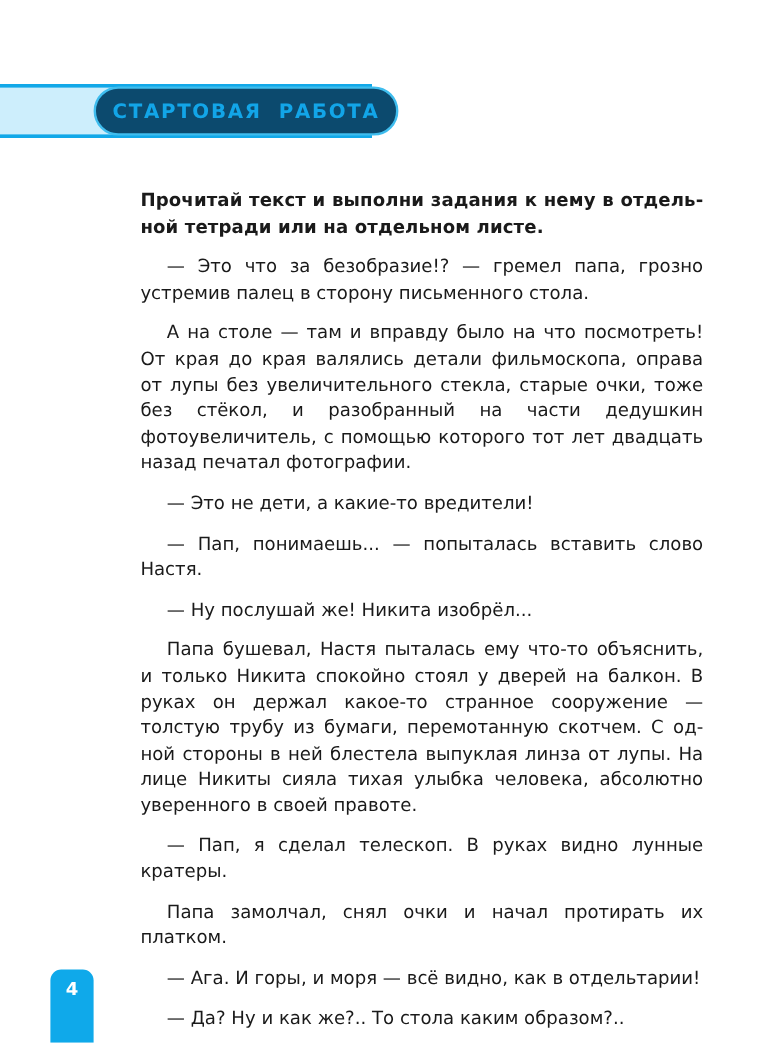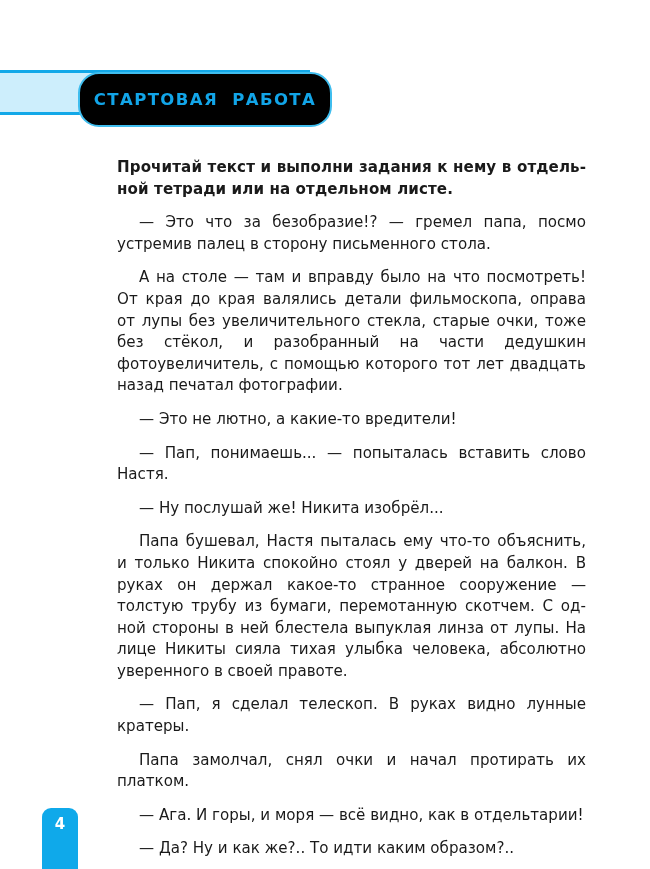--- a/index.html
+++ b/index.html
@@ -26,23 +26,23 @@
     box-sizing: border-box;
     background: #cdeefc;
     border-top: 3px solid #12a8e8;
     border-bottom: 3px solid #12a8e8;
   }
   .banner-pill {
     position: absolute;
     left: 78px;
     top: 72px;
     width: 254px;
-    height: 55px;
+    height: 41px;
     box-sizing: border-box;
-    background: #000000;
+    background: #0c4a6e;
     border: 2px solid #3fbdee;
     border-radius: 21px;
     display: flex;
     align-items: center;
     justify-content: center;
   }
   .banner-title {
     font-family: "DejaVu Sans", sans-serif;
     font-weight: bold;
     font-size: 16.5px;
@@ -109,28 +109,28 @@
 <body>
 
 <div class="banner"></div>
 <div class="banner-pill">
   <span class="banner-title">СТАРТОВАЯ  РАБОТА</span>
 </div>
 
 <div class="text-column">
   <p class="instruction lastline-natural">Прочитай текст и выполни задания к нему в отдель­ной тетради или на отдельном листе.</p>
   <div>
-      <p class="indent lastline-natural">— Это что за безобразие!? — гремел папа, посмо устремив палец в сторону письменного стола.</p>
+      <p class="indent lastline-natural">— Это что за безобразие!? — гремел папа, грозно устремив палец в сторону письменного стола.</p>
       <p class="indent lastline-natural">А на столе — там и вправду было на что посмо­треть! От края до края валялись детали фильмоскопа, оправа от лупы без увеличительного стекла, старые очки, тоже без стёкол, и разобранный на части де­душкин фотоувеличитель, с помощью которого тот лет двадцать назад печатал фотографии.</p>
-      <p class="indent lastline-natural">— Это не лютно, а какие-то вредители!</p>
+      <p class="indent lastline-natural">— Это не дети, а какие-то вредители!</p>
       <p class="indent lastline-natural">— Пап, понимаешь... — попыталась вставить слово Настя.</p>
       <p class="indent lastline-natural">— Ну послушай же! Никита изобрёл...</p>
       <p class="indent lastline-natural">Папа бушевал, Настя пыталась ему что-то объяснить, и только Никита спокойно стоял у дверей на балкон. В руках он держал какое-то странное сооружение — толстую трубу из бумаги, перемотанную скотчем. С од­ной стороны в ней блестела выпуклая линза от лупы. На лице Никиты сияла тихая улыбка человека, абсо­лютно уверенного в своей правоте.</p>
       <p class="indent lastline-natural">— Пап, я сделал телескоп. В руках видно лунные кратеры.</p>
       <p class="indent lastline-natural">Папа замолчал, снял очки и начал протирать их платком.</p>
       <p class="indent lastline-natural">— Ага. И горы, и моря — всё видно, как в отдель­тарии!</p>
-      <p class="indent lastline-natural">— Да? Ну и как же?.. То идти каким образом?..</p>
+      <p class="indent lastline-natural">— Да? Ну и как же?.. То стола каким образом?..</p>
     </div>
 </div>
 
 <div class="page-tab">
   <span class="page-tab-number">4</span>
 </div>
 
 </body></html>

